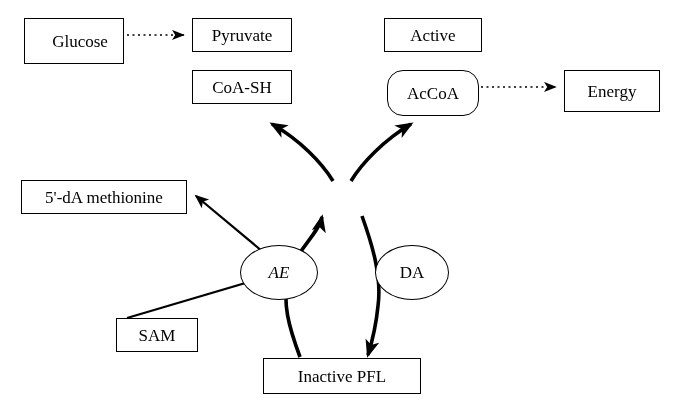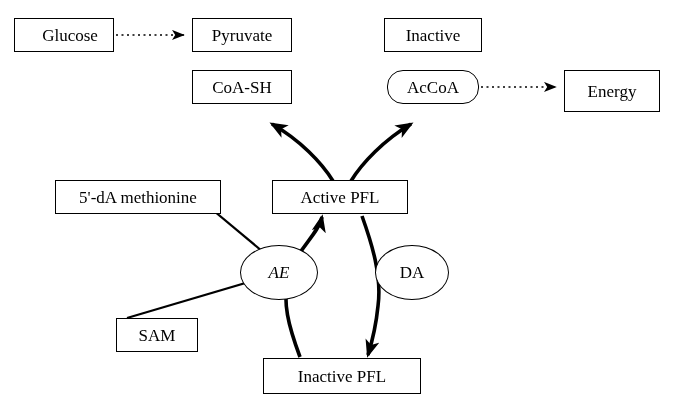--- a/index.html
+++ b/index.html
@@ -87,51 +87,48 @@
 
     <path class="thick-edge" d="M300,357 C290,330 280,300 290,272 C298,248 318,235 322,217" marker-end="url(#arrow-thick)"></path>
 
     <path class="thick-edge" d="M362,216 C372,244 382,276 378,306 C376,326 372,342 368,355" marker-end="url(#arrow-thick)"></path>
 
     <path class="solid-edge" d="M268,256 L196,196" marker-end="url(#arrow-solid)"></path>
 
     <path class="solid-edge" d="M127,318 L286,271"></path>
   </svg>
 
-  <div class="node" style="left:14px; top:18px; width:100px; height:34px;padding-left:12px;">
+  <div class="node" style="left:24px; top:18px; width:100px; height:46px;padding-left:12px;">
     <span>Glucose</span>
   </div>
 
   <div class="node" style="left:192px; top:18px; width:100px; height:34px;">
     <span>Pyruvate</span>
   </div>
 
   <div class="node" style="left:384px; top:18px; width:98px; height:34px;">
-    <span>Inactive</span>
+    <span>Active</span>
   </div>
 
   <div class="node" style="left:192px; top:70px; width:100px; height:34px;">
     <span>CoA-SH</span>
   </div>
 
-  <div class="node" style="left:387px; top:70px; width:92px; height:34px;border-radius:16px;">
+  <div class="node" style="left:387px; top:70px; width:92px; height:46px;border-radius:16px;">
     <span>AcCoA</span>
   </div>
 
   <div class="node" style="left:564px; top:70px; width:96px; height:42px;">
     <span>Energy</span>
   </div>
 
-  <div class="node" style="left:21px; top:180px; width:166px; height:34px;margin-left:34px;">
+  <div class="node" style="left:21px; top:180px; width:166px; height:34px;">
     <span>5'-dA methionine</span>
   </div>
 
-  <div class="node" style="left:272px; top:180px; width:136px; height:34px;">
-    <span>Active PFL</span>
-  </div>
 
   <div class="node ellipse" style="left:240px; top:245px; width:78px; height:55px;font-style:italic;">
     <span>AE</span>
   </div>
 
   <div class="node ellipse" style="left:375px; top:245px; width:74px; height:55px;">
     <span>DA</span>
   </div>
 
   <div class="node" style="left:116px; top:318px; width:82px; height:34px;">

